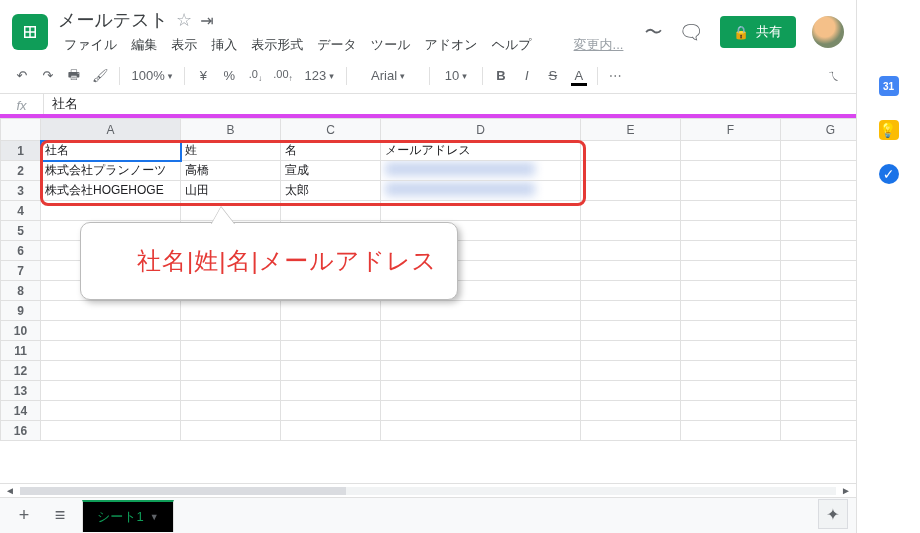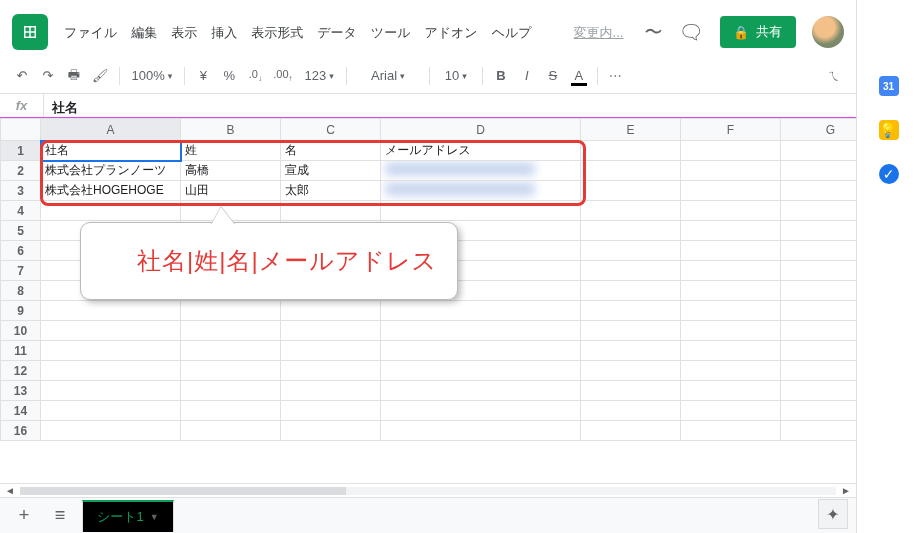--- a/index.html
+++ b/index.html
@@ -37,21 +37,21 @@
   .tb-dd { display: flex; align-items: center; gap: 3px; padding: 0 6px; }
   .tb-dd::after { content: "▾"; font-size: 9px; color: #5f6368; }
   .bold { font-weight: bold; }
   .strike { text-decoration: line-through; }
   .text-color { position: relative; }
   .text-color::after { content: ""; position: absolute; bottom: 3px; left: 4px; right: 4px; height: 3px; background: #000; }
   .more-dots { letter-spacing: 1px; }
   .tb-expand { margin-left: auto; }
 
   
-  .formula-bar { display: flex; align-items: flex-end; border-bottom: 1px solid #d946ef; height: 24px; font-weight: bold; }
+  .formula-bar { display: flex; align-items: center; border-bottom: 4px solid #d946ef; height: 24px; }
   .fx-label { width: 44px; color: #9aa0a6; font-style: italic; font-size: 13px; text-align: center; border-right: 1px solid #e0e0e0; height: 100%; line-height: 24px; }
   .fx-value { padding-left: 8px; font-size: 13px; }
 
   
   .grid-wrap { flex: 1; position: relative; overflow: hidden; }
   table.sheet { border-collapse: collapse; table-layout: fixed; width: 880px; }
   .sheet th, .sheet td { border: 1px solid #e0e0e0; font-size: 12px; height: 20px; overflow: hidden; white-space: nowrap; }
   .sheet thead th { background: #f8f9fa; color: #5f6368; text-align: center; font-weight: 400; height: 22px; }
   .sheet .rowhead { background: #f8f9fa; color: #5f6368; text-align: center; width: 40px; }
   .sheet td { padding: 0 4px; text-align: left; }
@@ -93,20 +93,25 @@
     <div class="titlebar">
       <div class="logo">
         <svg width="18" height="18" viewBox="0 0 24 24">
             <rect x="3" y="3" width="18" height="18" fill="#fff" opacity="0"></rect>
             <rect x="5" y="5" width="14" height="14" fill="none" stroke="#fff" stroke-width="2"></rect>
             <line x1="5" y1="12" x2="19" y2="12" stroke="#fff" stroke-width="2"></line>
             <line x1="12" y1="5" x2="12" y2="19" stroke="#fff" stroke-width="2"></line>
           </svg>
       </div>
       <div class="title-area">
+        <div class="doc-row">
+          <span class="doc-title">メールテスト</span>
+          <span class="star">☆</span>
+          <span class="move">⇥</span>
+        </div>
         <div class="menus">
           <span class="menu-item">ファイル</span>
           <span class="menu-item">編集</span>
           <span class="menu-item">表示</span>
           <span class="menu-item">挿入</span>
           <span class="menu-item">表示形式</span>
           <span class="menu-item">データ</span>
           <span class="menu-item">ツール</span>
           <span class="menu-item">アドオン</span>
           <span class="menu-item">ヘルプ</span>

